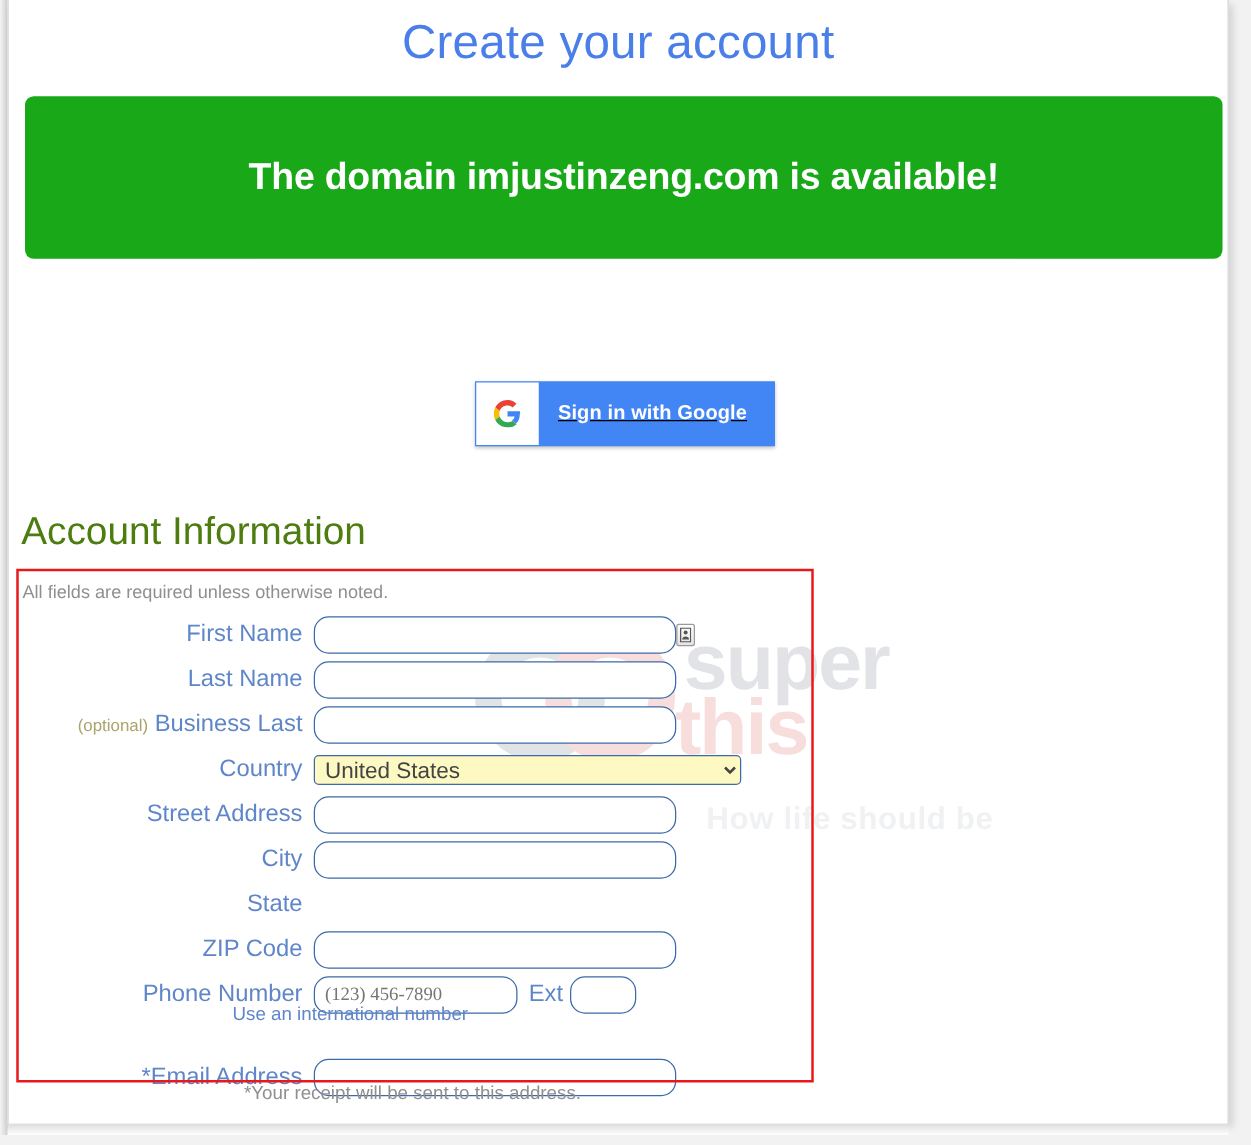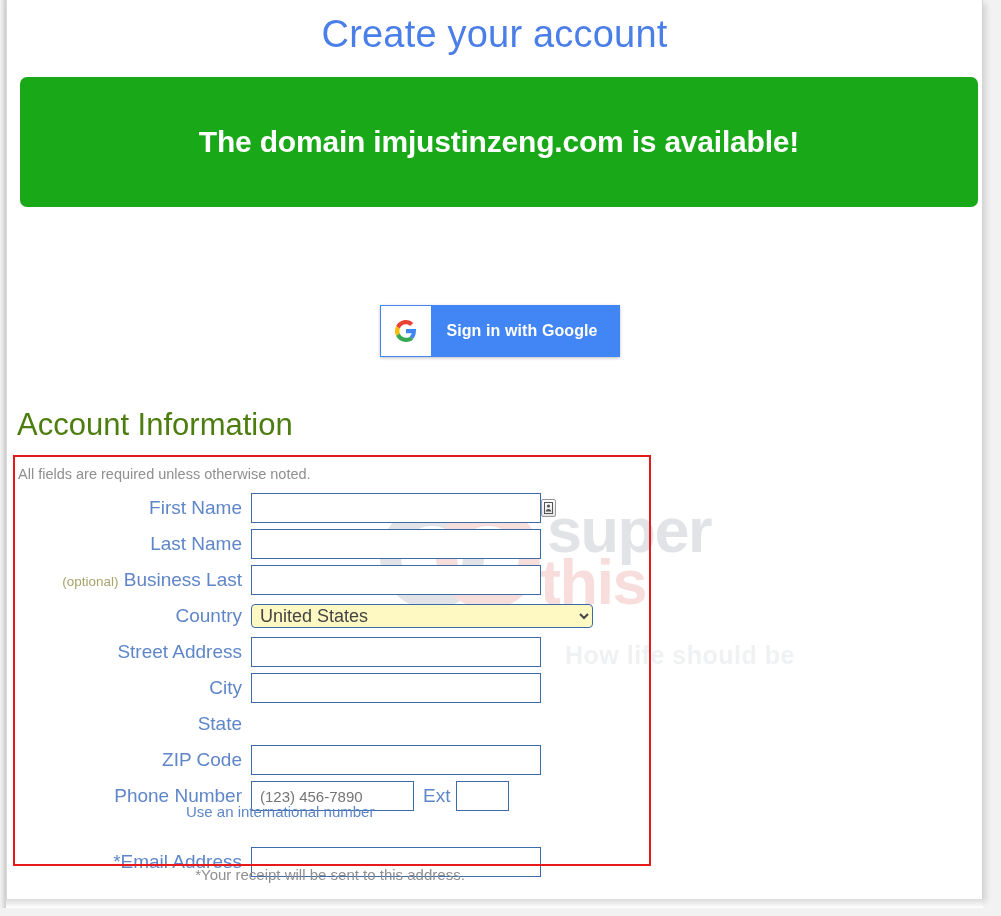--- a/index.html
+++ b/index.html
@@ -134,20 +134,21 @@
     position: absolute;
     left: 380px; top: 305px;
     width: 240px; height: 52px;
     display: flex;
     align-items: stretch;
     background: #4285f4;
     box-shadow: 0 1px 3px rgba(0,0,0,0.25);
     cursor: pointer;
     border: none;
     padding: 0;
+    text-decoration: underline;
   }
   .google-btn-icon {
     width: 50px;
     background: #ffffff;
     display: flex; align-items: center; justify-content: center;
     margin: 1px;
   }
   .google-btn-label {
     flex: 1;
     display: flex; align-items: center; justify-content: center;
@@ -203,24 +204,24 @@
     color: #5f86c9;
     white-space: nowrap;
   }
   .lbl .opt {
     font-size: 13.5px;
     color: #a8a46a;
   }
   .txt-input {
     height: 30px;
     border: 1px solid #3d6aa8;
-    border-radius: 0;
+    border-radius: 12px;
     background: #ffffff;
     outline: none;
-    font-family: Liberation Sans, sans-serif;
+    font-family: Liberation Serif, serif;
     font-size: 15px;
     color: #3d6aa8;
     padding: 0 8px;
   }
   .w-wide { width: 290px; }
   .sel-input {
     height: 24px;
     border: 1px solid #3d6aa8;
     border-radius: 4px;
     background: #fef9c3;

